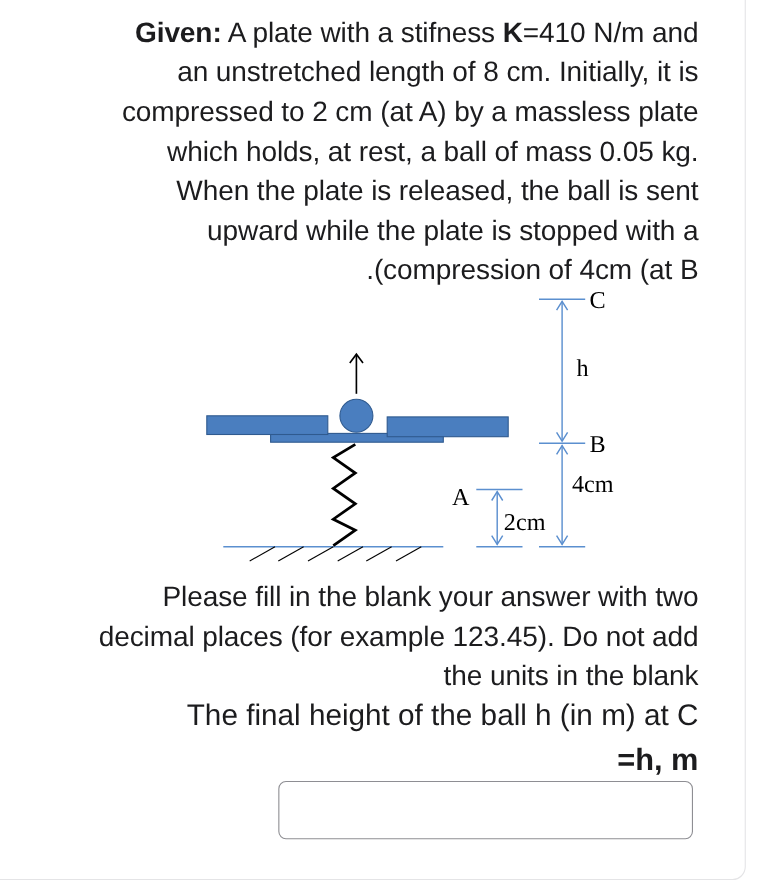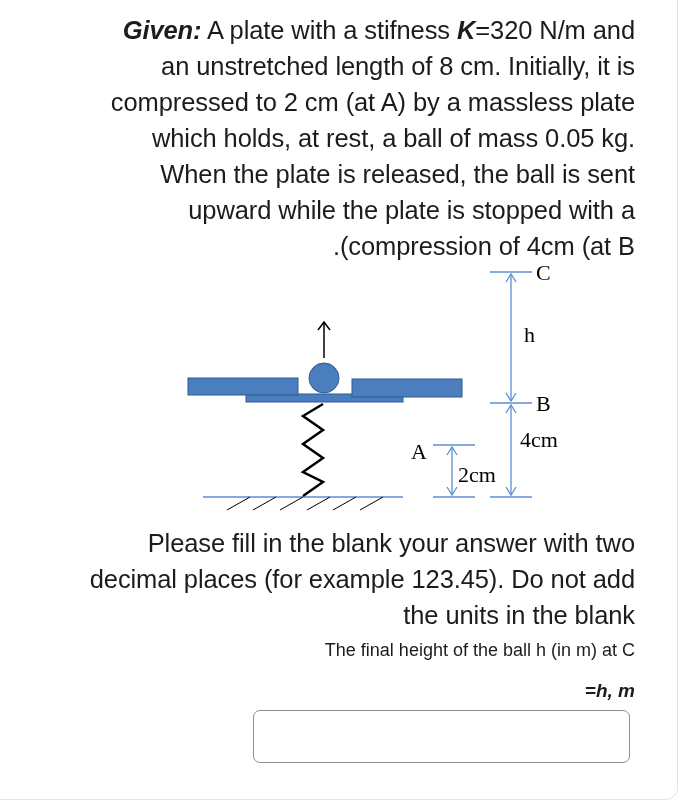--- a/index.html
+++ b/index.html
@@ -2,33 +2,33 @@
 <html><head>
 <meta charset="utf-8">
 <style>
   html, body { margin:0; padding:0; background:#ffffff; }
   body { width:695px; height:800px; position:relative; overflow:hidden; font-family:"Liberation Sans", "DejaVu Sans", sans-serif; color:#1c1c1e; }
   .card { position:absolute; left:-20px; top:-20px; width:696px; height:818px; border:1px solid #e4e4e6; border-radius:12px; background:#fff; }
   .para { position:absolute; right:60px; text-align:right; font-size:25.5px; line-height:36px; letter-spacing:-0.1px; }
   .para1 { top:12px; width:640px; }
   .para2 { top:525px; width:660px; }
   .line { display:block; white-space:nowrap; }
-  b { font-weight:bold;font-style:italic; }
-  .q { position:absolute; right:60px; top:632px; font-size:18px; line-height:36px; white-space:nowrap; }
-  .unit { position:absolute; right:60px; top:673px; font-size:19px; font-weight:bold; font-style:italic; line-height:36px; }
+  b { font-weight:bold; }
+  .q { position:absolute; right:60px; top:632px; font-size:27px; line-height:36px; white-space:nowrap; }
+  .unit { position:absolute; right:60px; top:673px; font-size:28px; font-weight:bold; line-height:36px; }
   .answer { position:absolute; left:253px; top:710px; width:377px; height:53px; border:1.5px solid #8e8e93; border-radius:7px; background:#fff; box-sizing:border-box; outline:none; font-size:22px; padding:0 10px; font-family:"Liberation Sans", sans-serif; }
   svg text { font-family:"Liberation Serif", "DejaVu Serif", serif; }
 </style>
 </head>
 <body>
 
 <div class="card"></div>
 
 <div class="para para1">
-  <span class="line"><b>Given:</b><span> A plate with a stifness </span><b>K</b><span>=320 N/m and</span></span>
+  <span class="line"><b>Given:</b><span> A plate with a stifness </span><b>K</b><span>=410 N/m and</span></span>
   <span class="line">an unstretched length of 8 cm. Initially, it is</span>
   <span class="line">compressed to 2 cm (at A) by a massless plate</span>
   <span class="line">which holds, at rest, a ball of mass 0.05 kg.</span>
   <span class="line">When the plate is released, the ball is sent</span>
   <span class="line">upward while the plate is stopped with a</span>
   <span class="line">.(compression of 4cm (at B</span>
 </div>
 
 <svg style="position:absolute;left:170px;top:250px;" width="400" height="280" viewBox="0 0 400 280">
 

